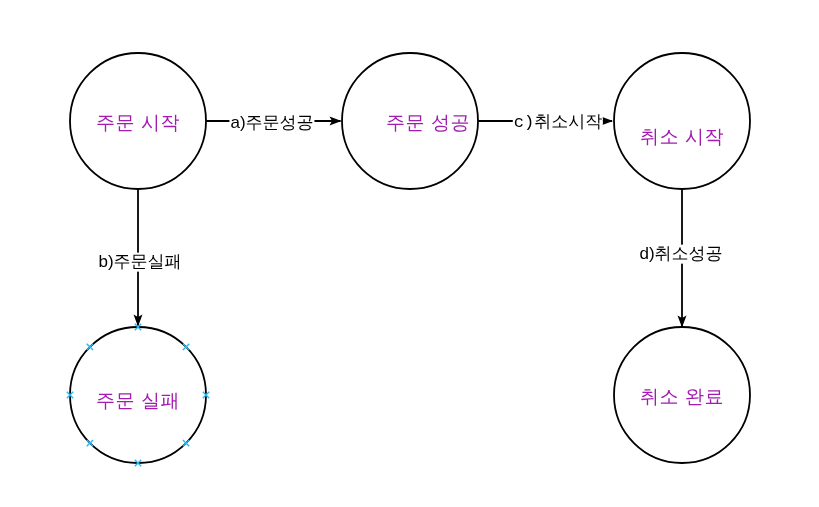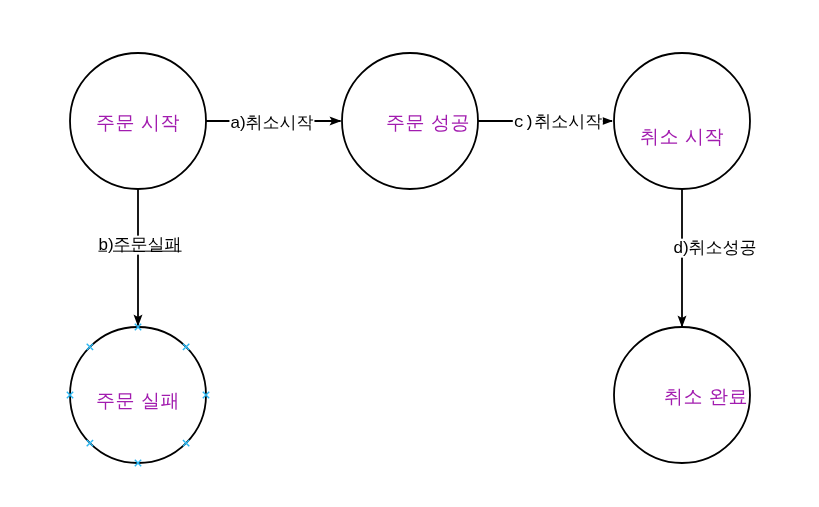--- a/index.html
+++ b/index.html
@@ -64,20 +64,20 @@
       <path transform="translate(89.9,443.1)" d="M-3.2,-3.2 L3.2,3.2 M3.2,-3.2 L-3.2,3.2"></path>
       <path transform="translate(70,395)" d="M-3.2,-3.2 L3.2,3.2 M3.2,-3.2 L-3.2,3.2"></path>
       <path transform="translate(89.9,346.9)" d="M-3.2,-3.2 L3.2,3.2 M3.2,-3.2 L-3.2,3.2"></path>
     </g>
   </svg>
 
   <div class="node-label" style="left:138px; top:122px;">주문 시작</div>
   <div class="node-label" style="left:428px; top:122px;">주문 성공</div>
   <div class="node-label" style="left:682px; top:136px;">취소 시작</div>
   <div class="node-label" style="left:138px; top:400px;">주문 실패</div>
-  <div class="node-label" style="left:706px; top:396px;">취소 완료</div>
+  <div class="node-label" style="left:682px; top:396px;">취소 완료</div>
 
-  <div class="edge-label" style="left:272px; top:123px;">a)취소시작</div>
+  <div class="edge-label" style="left:272px; top:123px;">a)주문성공</div>
   <div class="edge-label" style="left:558px; top:123px;font-family:Liberation Mono, monospace;">c)취소시작</div>
-  <div class="edge-label" style="left:140px; top:245px;text-decoration:underline;">b)주문실패</div>
-  <div class="edge-label" style="left:681px; top:248px;margin-left:34px;">d)취소성공</div>
+  <div class="edge-label" style="left:140px; top:262px;">b)주문실패</div>
+  <div class="edge-label" style="left:681px; top:254px;">d)취소성공</div>
 
 </div>
 
 </body></html>

